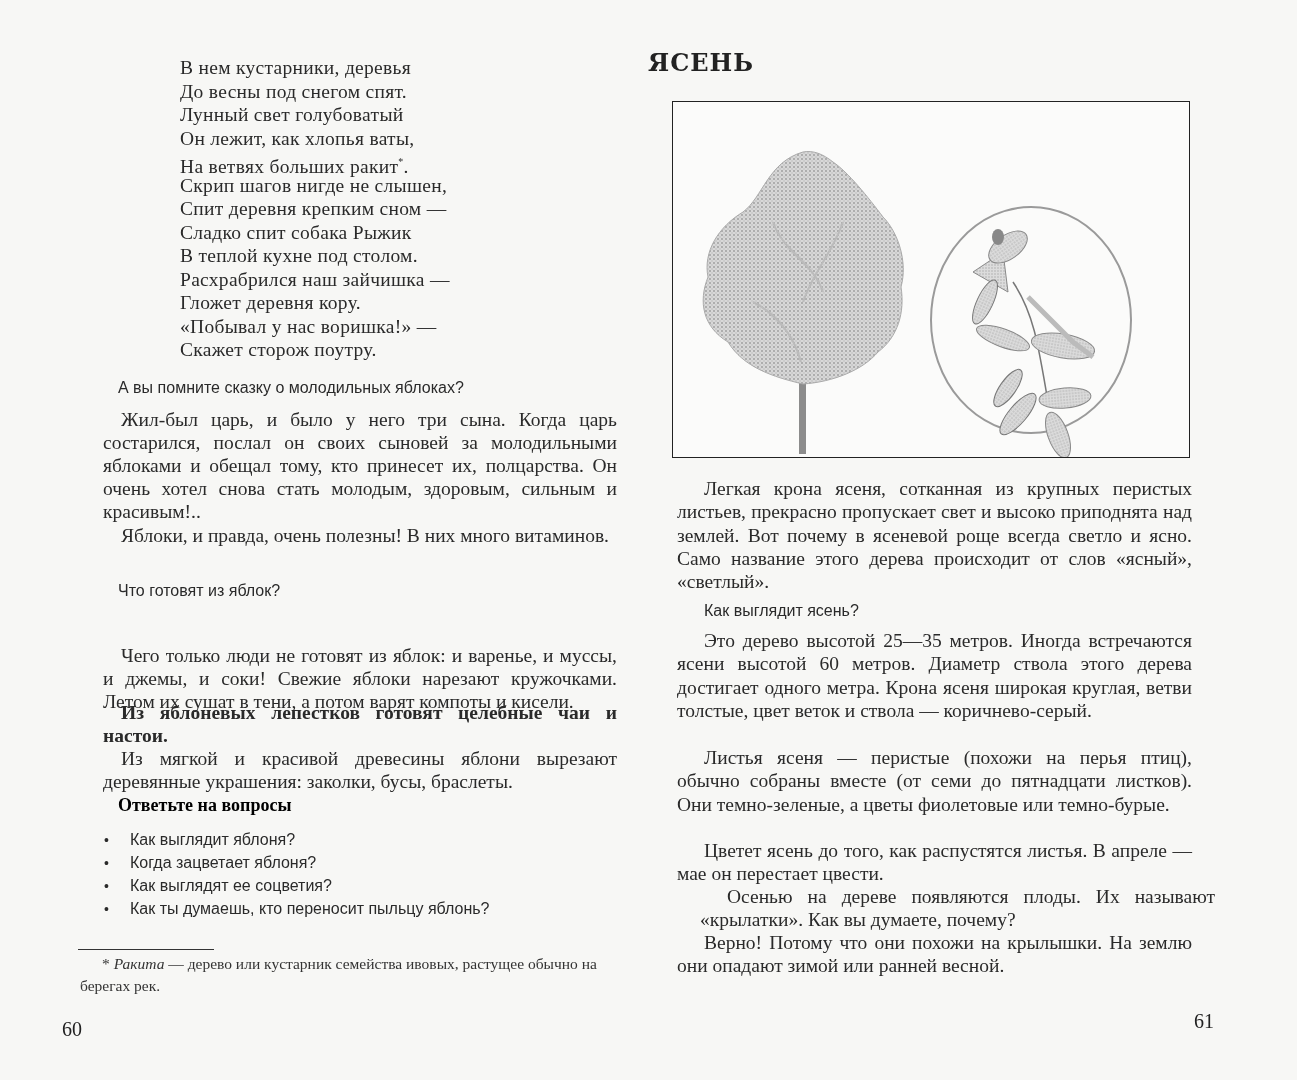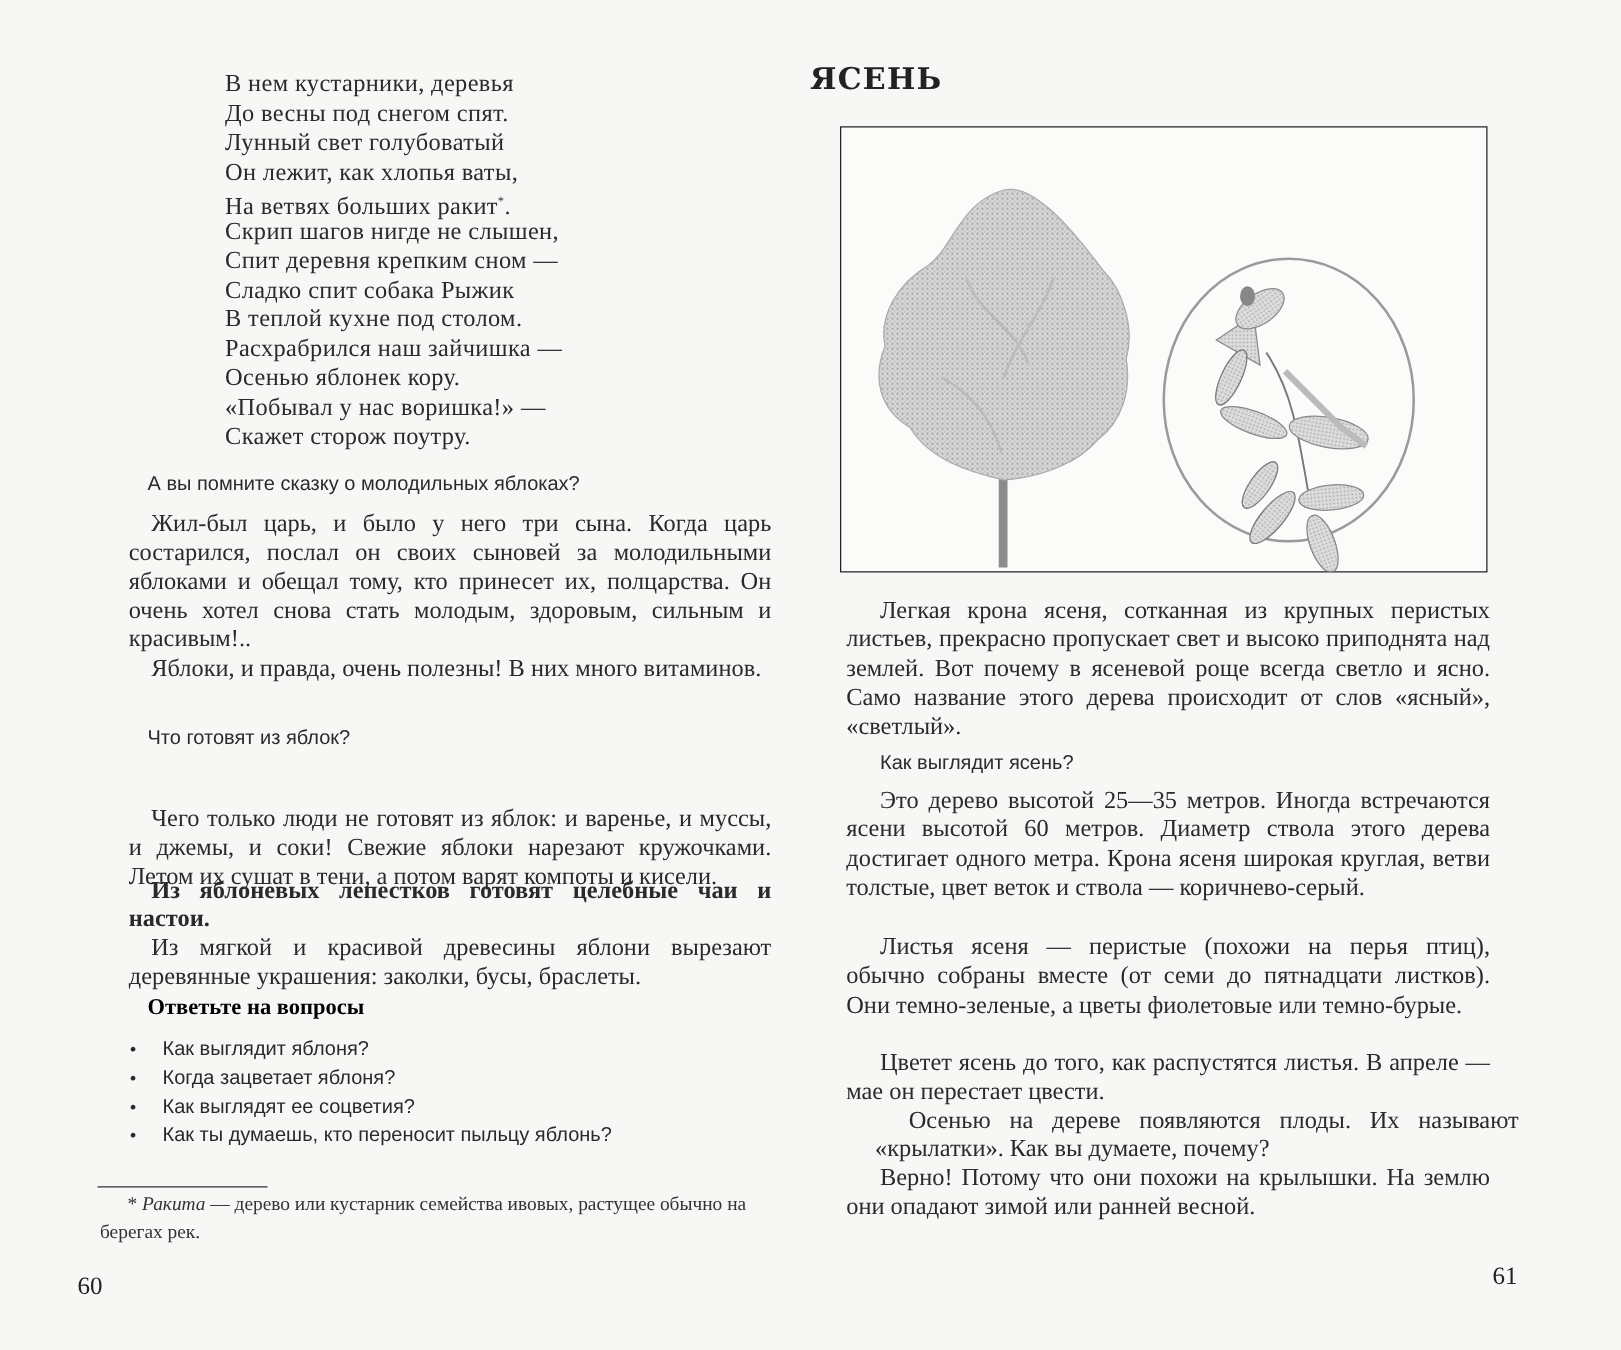--- a/index.html
+++ b/index.html
@@ -50,21 +50,21 @@
     <div class="poem-line">В нем кустарники, деревья</div>
     <div class="poem-line">До весны под снегом спят.</div>
     <div class="poem-line">Лунный свет голубоватый</div>
     <div class="poem-line">Он лежит, как хлопья ваты,</div>
     <div class="poem-line"><span>На ветвях больших ракит</span><sup>*</sup><span>.</span></div>
     <div class="poem-line">Скрип шагов нигде не слышен,</div>
     <div class="poem-line">Спит деревня крепким сном —</div>
     <div class="poem-line">Сладко спит собака Рыжик</div>
     <div class="poem-line">В теплой кухне под столом.</div>
     <div class="poem-line">Расхрабрился наш зайчишка —</div>
-    <div class="poem-line">Осенью яблонек кору.</div>
+    <div class="poem-line">Гложет деревня кору.</div>
     <div class="poem-line">«Побывал у нас воришка!» —</div>
     <div class="poem-line">Скажет сторож поутру.</div>
   </div>
 
   <div class="q sans" style="top:379px;">А вы помните сказку о молодильных яблоках?</div>
 
   <div class="para serif" style="top:408px;"><span class="ind"></span><span>Жил-был царь, и было у него три сына. Когда царь состарился, послал он своих сыновей за молодильными яблоками и обещал тому, кто принесет их, полцарства. Он очень хотел снова стать молодым, здоровым, сильным и красивым!..</span></div>
   <div class="para serif" style="top:524px;font-family:Liberation Serif, serif;"><span class="ind"></span><span>Яблоки, и правда, очень полезны! В них много витаминов.</span></div>
 
   <div class="q sans" style="top:582px;">Что готовят из яблок?</div>

